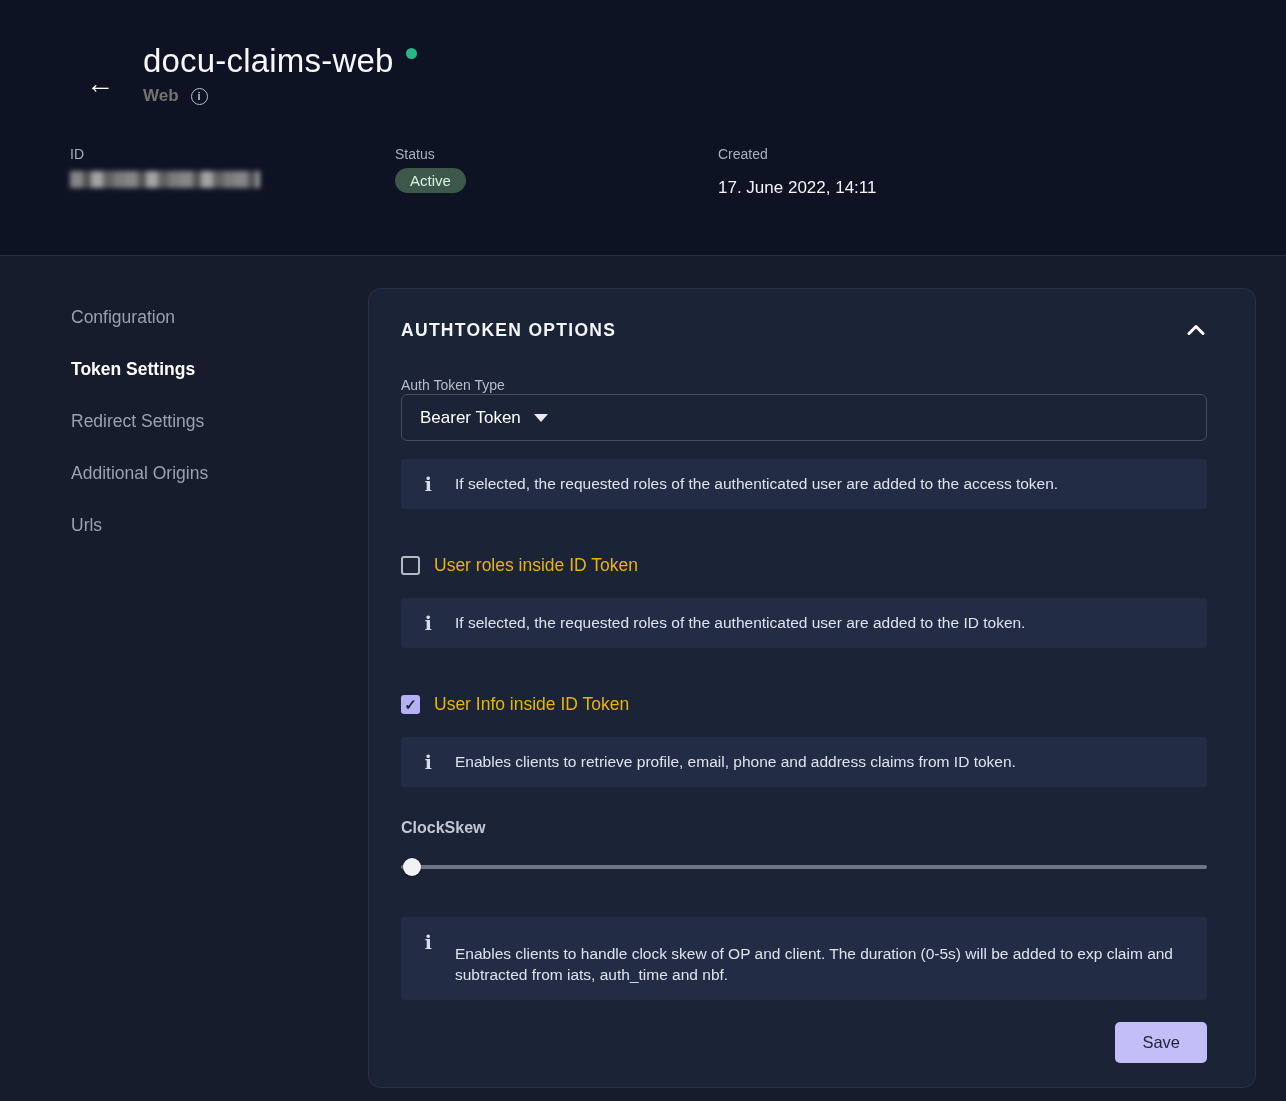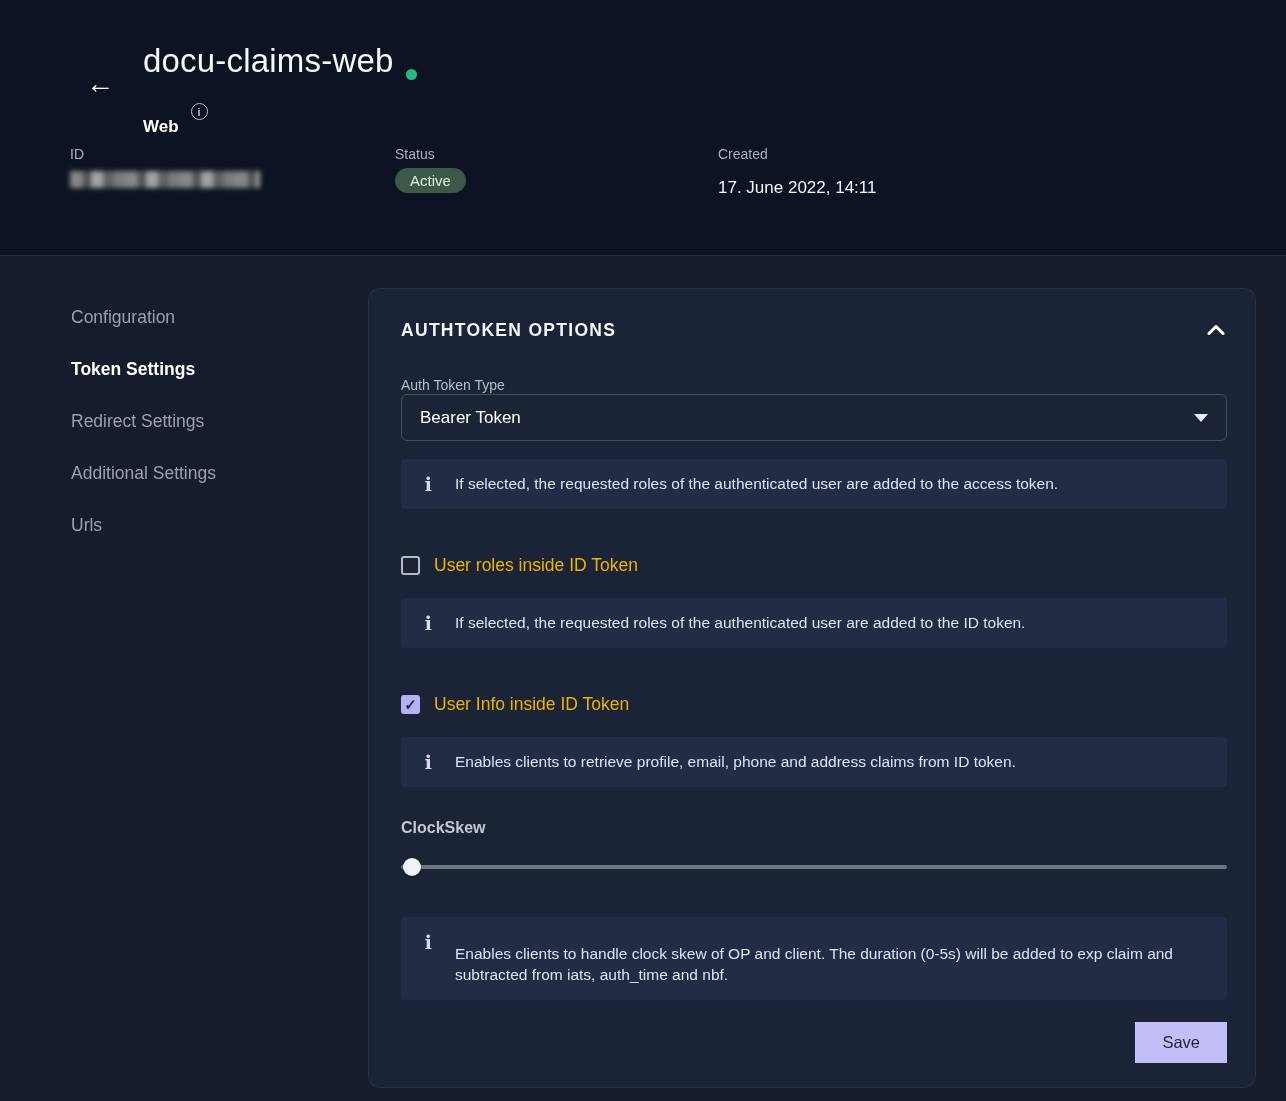--- a/index.html
+++ b/index.html
@@ -21,25 +21,25 @@
     flex:0 0 auto;
   }
   .back-btn {
     position:absolute; left:82px; top:66px;
     width:36px; height:36px;
     font-size:28px; color:#ffffff;
     display:flex; align-items:center; justify-content:center;
     cursor:pointer; user-select:none;
   }
   .title-block { position:absolute; left:143px; top:42px; }
-  .title-row { display:flex; align-items:flex-end; }
+  .title-row { display:flex; align-items:flex-start; }
   .page-title { font-size:33px; font-weight:500; color:#f6f7fa; letter-spacing:0.2px; }
   .status-dot { width:11px; height:11px; border-radius:50%; background:#26b784; margin-left:12px; margin-top:6px; }
   .subtitle-row { display:flex; align-items:center; margin-top:6px; }
-  .subtitle { font-size:17px; font-weight:700; color:#ffffff;margin-top:31px; }
+  .subtitle { font-size:17px; font-weight:700; color:#737373; }
   .info-circle {
     width:17px; height:17px; border-radius:50%;
     border:1.5px solid #b9bfca; color:#b9bfca;
     font-size:11px; font-weight:700; font-style:normal;
     display:flex; align-items:center; justify-content:center;
     margin-left:12px; cursor:pointer;
   }
   .meta-row {
     position:absolute; left:70px; right:0; top:146px;
     display:grid; grid-template-columns:325px 323px 324px 1fr;
@@ -65,31 +65,31 @@
     cursor:pointer; line-height:19px;
   }
   .nav-item.active { color:#ffffff; font-weight:700; }
 
   .card {
     flex:1;
     margin:32px 30px 31px 0;
     background:#1b2336;
     border:1px solid #28314b;
     border-radius:12px;
-    padding:30px 28px 24px 32px;
+    padding:30px 48px 24px 32px;
     display:flex; flex-direction:column;
   }
   .card-head { display:flex; align-items:center; justify-content:space-between; margin-bottom:36px; }
   .card-title { font-size:17.5px; font-weight:700; letter-spacing:1.3px; color:#f5f6fa; }
   .chevron-up { width:22px; height:22px; display:flex; align-items:center; justify-content:center; cursor:pointer; }
 
   .field-label { font-size:14px; color:#b7bdc9; margin-bottom:1px; }
   .select-box {
     height:47px; border:1px solid #454d63; border-radius:6px;
-    display:flex; align-items:center; justify-content:space-between;
+    display:flex; align-items:center; 
     padding:0 18px; cursor:pointer; background:#1b2336;gap:13px;
   }
   .select-value { font-size:17px; color:#ffffff; }
   .caret-down {
     width:0; height:0;
     border-left:7px solid transparent; border-right:7px solid transparent;
     border-top:8px solid #e8eaf0;
   }
 
   .info-box {
@@ -128,21 +128,21 @@
   .slider-thumb {
     position:absolute; left:2px; top:1px;
     width:18px; height:18px; border-radius:50%;
     background:#f1f2f5; box-shadow:0 1px 2px rgba(0,0,0,.4);
     cursor:pointer;
   }
 
   .save-row { display:flex; justify-content:flex-end; margin-top:22px; }
   .save-btn {
     background:#c3bef7; color:#20263a;
-    border:none; border-radius:0;
+    border:none; border-radius:5px;
     font-family:"Liberation Sans", sans-serif;
     font-size:16.5px; padding:11px 27px;
     cursor:pointer;
   }
 </style>
 </head>
 <body>
 
 <div class="app">
 
@@ -177,21 +177,21 @@
       </div>
     </div>
   </div>
 
   <div class="content">
 
     <div class="sidebar">
       <div class="nav-item">Configuration</div>
       <div class="nav-item active">Token Settings</div>
       <div class="nav-item">Redirect Settings</div>
-      <div class="nav-item">Additional Settings</div>
+      <div class="nav-item">Additional Origins</div>
       <div class="nav-item">Urls</div>
     </div>
 
     <div class="card">
 
       <div class="card-head">
         <div class="card-title">AUTHTOKEN OPTIONS</div>
         <div class="chevron-up">
           <svg width="18" height="12" viewBox="0 0 18 12" aria-hidden="true">
             <path d="M2 9.5 L9 2.5 L16 9.5" fill="none" stroke="#ffffff" stroke-width="3" stroke-linecap="round" stroke-linejoin="round"></path>

